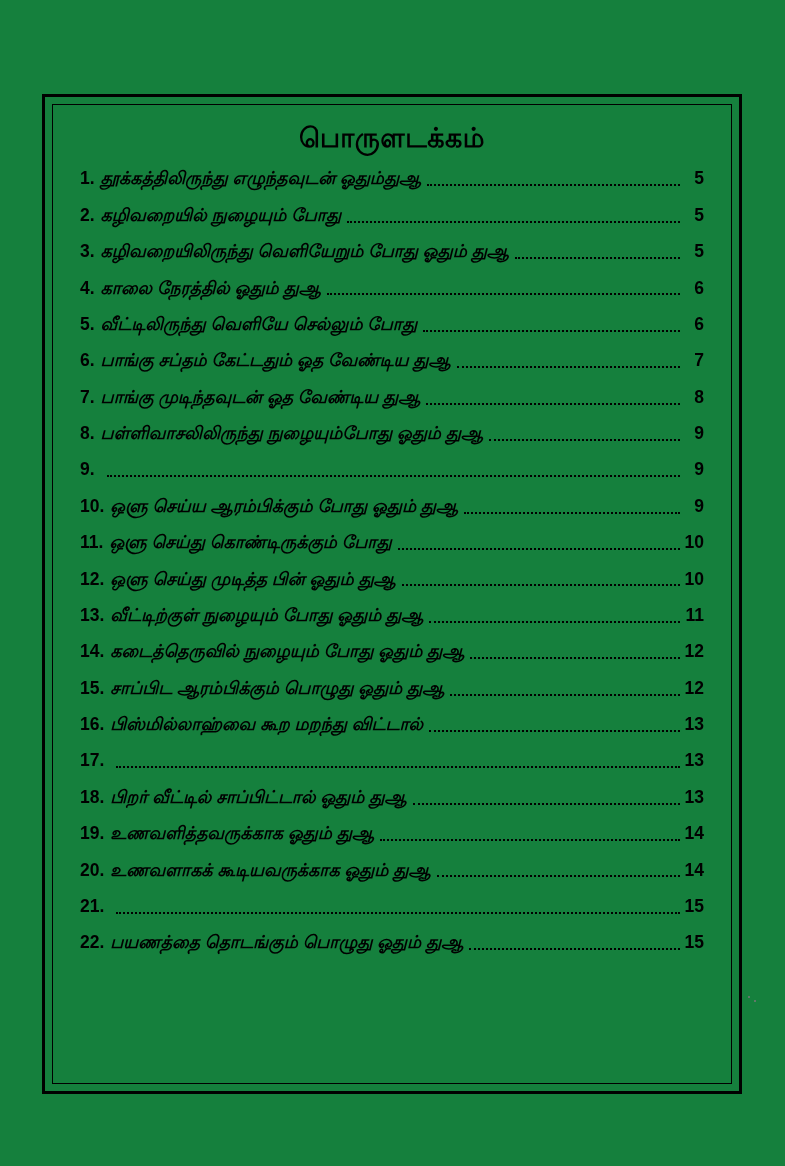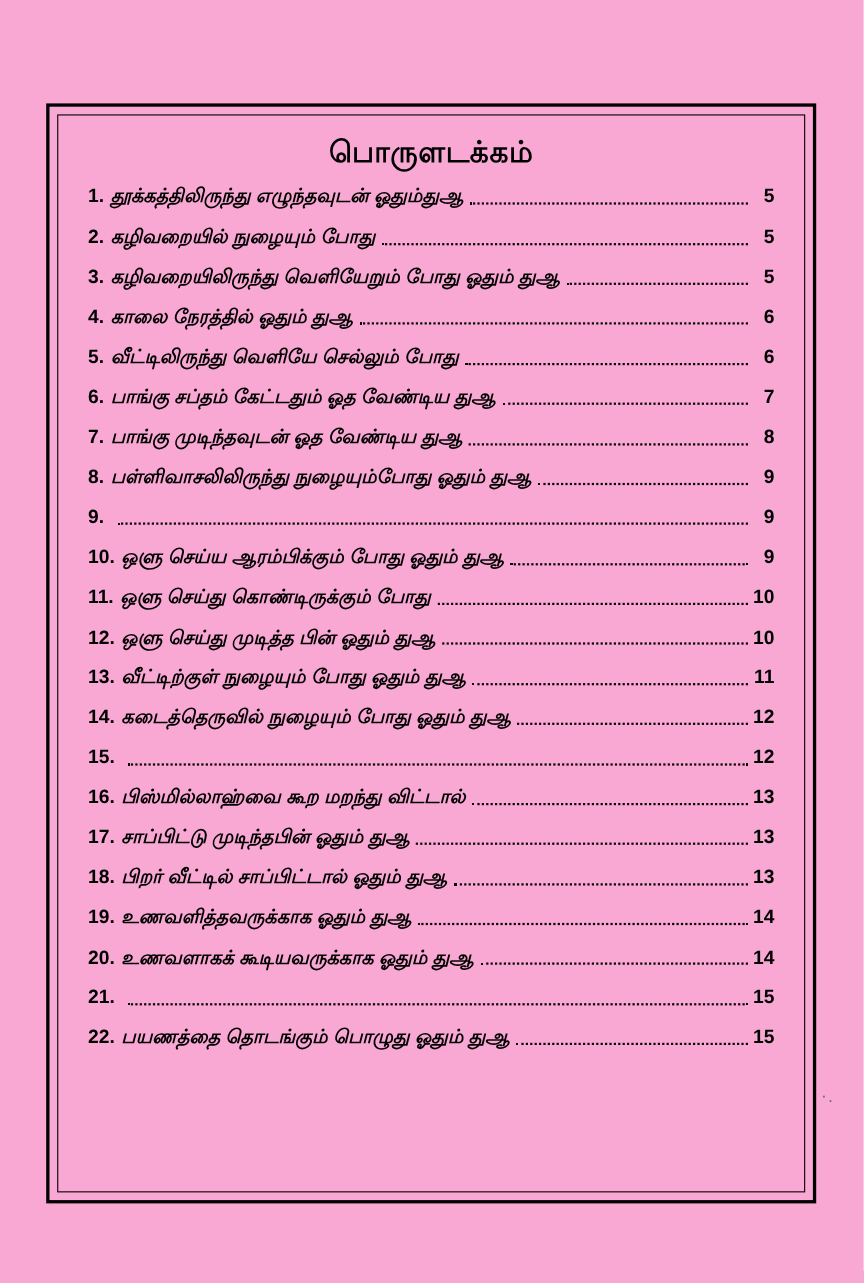--- a/index.html
+++ b/index.html
@@ -11,21 +11,21 @@
     width: 785px;
     height: 1166px;
     font-family: "Liberation Sans", sans-serif;
     color: #000000;
     overflow: hidden;
   }
   .page {
     position: relative;
     width: 785px;
     height: 1166px;
-    background: #f9a8d4;
+    background: #15803d;
     box-sizing: border-box;
   }
   
   .frame-outer {
     position: absolute;
     left: 42px;
     top: 94px;
     width: 700px;
     height: 1000px;
     border: 3px solid #000000;
@@ -190,32 +190,32 @@
         <span class="toc-page">11</span>
       </li>
       <li class="toc-row">
         <span class="toc-num">14.</span>
         <span class="toc-label">கடைத்தெருவில் நுழையும் போது ஓதும் துஆ</span>
         <span class="toc-dots"></span>
         <span class="toc-page">12</span>
       </li>
       <li class="toc-row">
         <span class="toc-num">15.</span>
+        <span class="toc-label">சாப்பிட ஆரம்பிக்கும் பொழுது ஓதும் துஆ</span>
         <span class="toc-dots"></span>
         <span class="toc-page">12</span>
       </li>
       <li class="toc-row">
         <span class="toc-num">16.</span>
         <span class="toc-label">பிஸ்மில்லாஹ்வை கூற மறந்து விட்டால்</span>
         <span class="toc-dots"></span>
         <span class="toc-page">13</span>
       </li>
       <li class="toc-row">
         <span class="toc-num">17.</span>
-        <span class="toc-label">சாப்பிட்டு முடிந்தபின் ஓதும் துஆ</span>
         <span class="toc-dots"></span>
         <span class="toc-page">13</span>
       </li>
       <li class="toc-row">
         <span class="toc-num">18.</span>
         <span class="toc-label">பிறர் வீட்டில் சாப்பிட்டால் ஓதும் துஆ</span>
         <span class="toc-dots"></span>
         <span class="toc-page">13</span>
       </li>
       <li class="toc-row">

